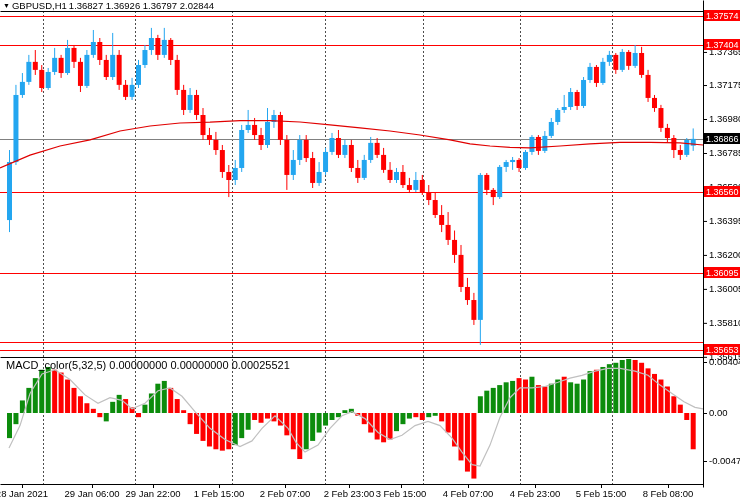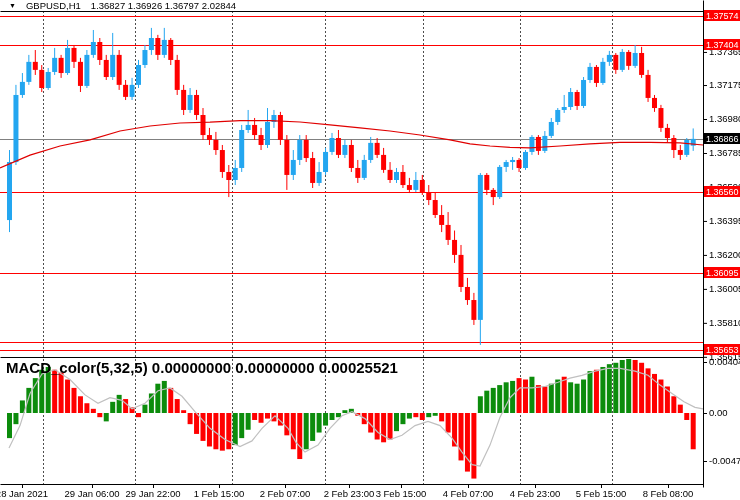--- a/index.html
+++ b/index.html
@@ -1,21 +1,21 @@
 <!DOCTYPE html>
 <html><head>
 <meta charset="utf-8">
 <style>
   html,body{margin:0;padding:0;background:#fff;}
   .screenshot{position:relative;width:740px;height:500px;background:#ffffff;overflow:hidden;
     font-family:"Liberation Sans",sans-serif;-webkit-font-smoothing:none;}
-  .titlebar{position:absolute;left:9px;top:0px;height:11px;display:flex;align-items:center;
-    gap:10px;font-size:9.5px;color:#000;white-space:nowrap;z-index:5;}
+  .titlebar{position:absolute;left:3px;top:0px;height:11px;display:flex;align-items:center;
+    gap:2px;font-size:9.5px;color:#000;white-space:nowrap;z-index:5;}
   .dd-icon{font-size:7px;line-height:9px;color:#000;cursor:pointer;}
-  .macd-title{position:absolute;left:6px;top:359px;font-size:15px;color:#000;white-space:nowrap;z-index:5;font-weight:bold;}
+  .macd-title{position:absolute;left:6px;top:359px;font-size:11px;color:#000;white-space:nowrap;z-index:5;}
   svg{position:absolute;left:0;top:0;}
   text{font-family:"Liberation Sans",sans-serif;}
 </style>
 </head>
 <body>
 
 <div class="screenshot">
   <div class="titlebar">
     <span class="dd-icon">▼</span>
     <span>GBPUSD,H1</span>

